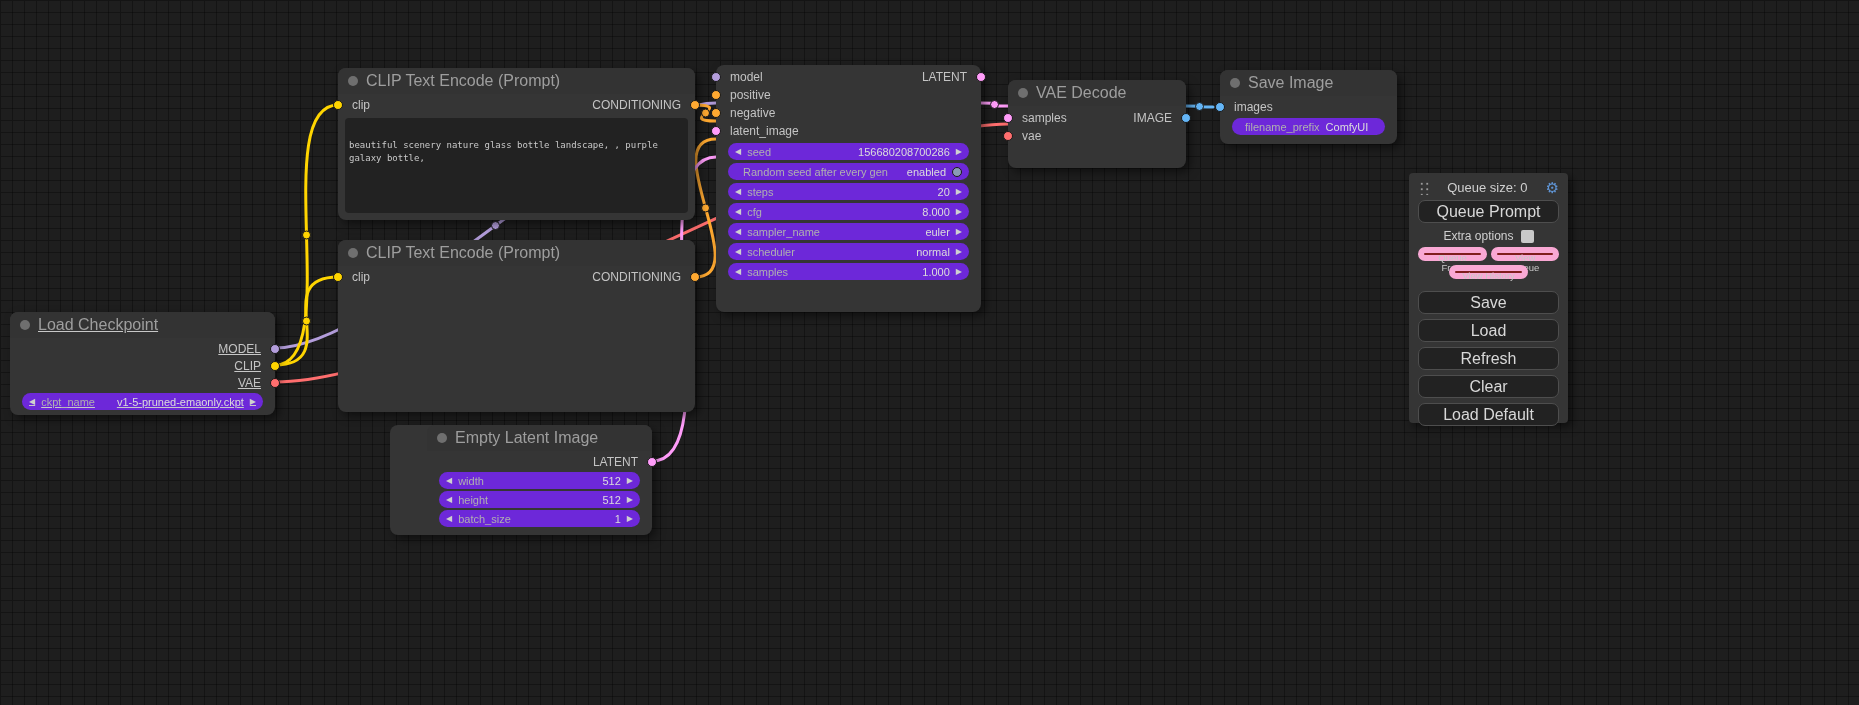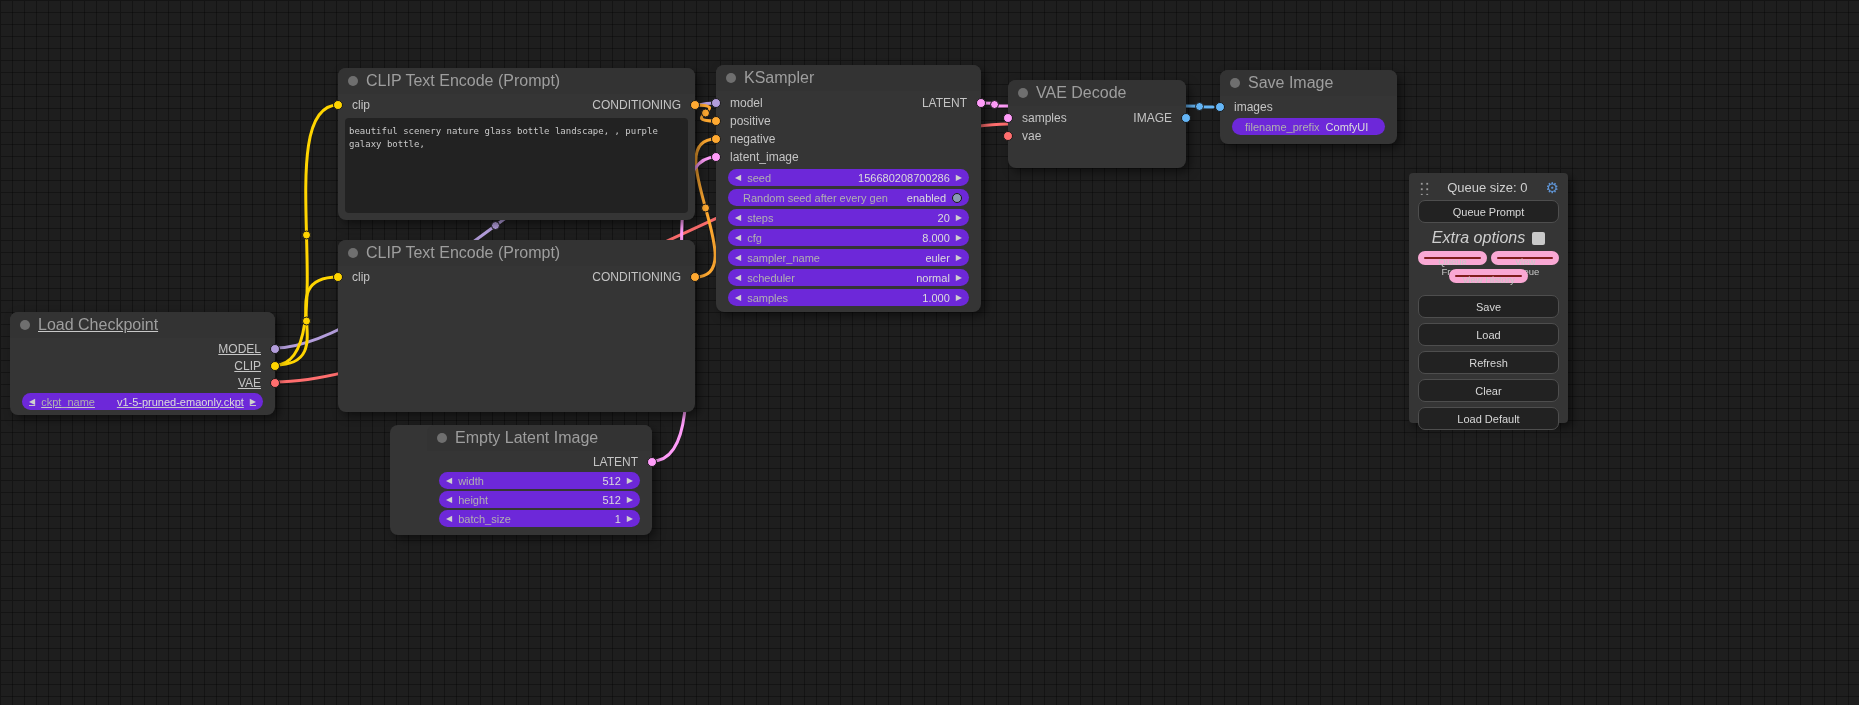--- a/index.html
+++ b/index.html
@@ -48,45 +48,45 @@
     display:flex;align-items:center;gap:6px;padding:0 7px;font-size:11px;color:#b0b0b0;
     white-space:nowrap;
   }
   .widget.tight{margin-top:2px;}
   .warr{color:#cfcfcf;font-size:8px;line-height:1;flex:0 0 auto;}
   .wvalue{margin-left:auto;color:#dcdcdc;}
   .toggle-knob{width:10px;height:10px;border-radius:50%;background:#8a9ab5;border:1px solid #1a1a1a;flex:0 0 auto;}
 
   .prompt-text{
     position:absolute;left:7px;right:7px;top:50px;bottom:7px;
-    background:#222222;border-radius:4px;padding:7px 4px;
+    background:#222222;border-radius:4px;padding:21px 4px;
     font-family:"DejaVu Sans Mono",monospace;font-size:9px;line-height:1.45;color:#c9c9c9;
     overflow:hidden;white-space:pre-wrap;word-break:break-word;
   }
 
   .menu{
     position:absolute;left:1409px;top:173px;width:159px;height:250px;
     background:#353535;border-radius:4px;box-shadow:4px 4px 10px rgba(0,0,0,.55);
     padding:6px 9px;color:#cccccc;
   }
   .menu-header{display:flex;align-items:center;height:16px;margin-bottom:5px;justify-content:flex-end;}
   .drag-handle{
     width:11px;height:15px;flex:0 0 auto;
     background-image:radial-gradient(#9a9a9a 1.1px,transparent 1.3px);
     background-size:5.5px 5.5px;background-position:1px 1px;
   }
   .queue-size{flex:1;text-align:center;font-size:13px;color:#cfcfcf;}
   .gear{font-size:15px;color:#5f94d4;line-height:1;cursor:pointer;}
   .btn{
     display:block;width:100%;background:#222222;border:1px solid #4e4e4e;border-radius:7px;
-    color:#d8d8d8;font-size:11px;height:23px;font-family:"Liberation Sans",sans-serif;cursor:pointer;
+    color:#d8d8d8;font-size:16px;height:23px;font-family:"Liberation Sans",sans-serif;cursor:pointer;
   }
   .btn.big{margin-top:5px;}
   .btn.first-big{margin-top:12px;}
-  .extra-row{display:flex;align-items:center;justify-content:center;gap:7px;font-size:16px;margin:6px 0 4px;color:#cfcfcf;font-style:italic;}
+  .extra-row{display:flex;align-items:center;justify-content:center;gap:7px;font-size:12px;margin:6px 0 4px;color:#cfcfcf;}
   .checkbox{width:13px;height:13px;background:#c9c9c9;border-radius:2px;cursor:pointer;}
   .pill-row{display:flex;justify-content:space-between;gap:4px;margin-top:2px;}
   .pill-row.center{justify-content:center;margin-top:4px;}
   .btn.small{
     width:auto;height:14px;font-size:9.5px;padding:0 7px;border-radius:8px;
     background:#7f1d1d;border:6px solid #f9a8d4;color:#c8c8c8;line-height:1;
   }
 </style>
 </head>
 <body>
@@ -196,24 +196,20 @@
   </div>
   <div class="widget tight">
     <span class="warr">◀</span>
     <span>batch_size</span>
     <span class="wvalue">1</span>
     <span class="warr">▶</span>
   </div>
 </div>
 
 <div class="node" style="left:716px;top:65px;width:265px;height:247px;">
-  <div class="node-title">
-    <span class="title-dot"></span>
-    <span>KSampler</span>
-  </div>
   <div class="rows" style="margin-top:3px;">
     <div class="row tall">
       <span class="dot in c-model"></span>
       <span class="in-label">model</span>
       <span class="out-label">LATENT</span>
       <span class="dot out c-latent"></span>
     </div>
     <div class="row tall">
       <span class="dot in c-cond"></span>
       <span class="in-label">positive</span>

